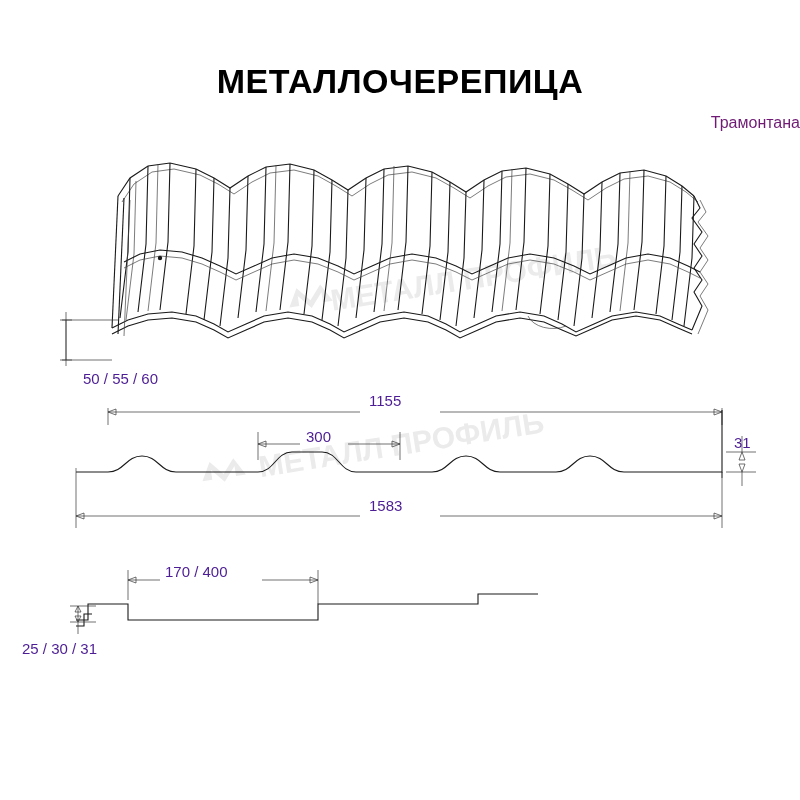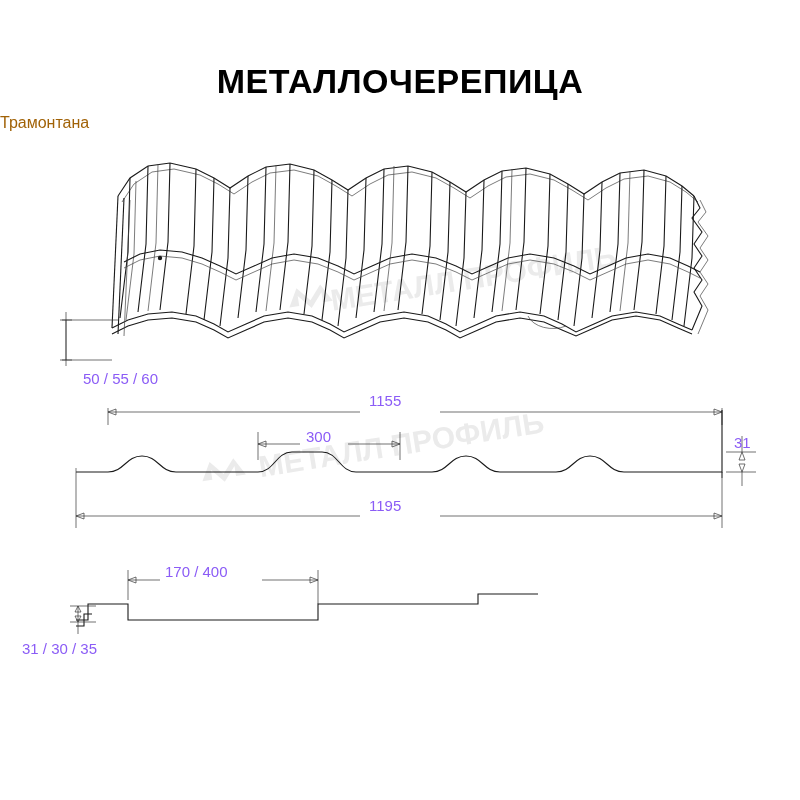--- a/index.html
+++ b/index.html
@@ -30,28 +30,28 @@
     font-size: 34px;
     font-weight: bold;
     letter-spacing: 0.5px;
     color: #000;
   }
   .subtitle {
     position: absolute;
     left: 0;
     top: 114px;
     width: 800px;
-    text-align: left;
+    text-align: right;
     font-size: 16px;
-    color: #a16207;
+    color: #701a75;
   }
   .dim {
     position: absolute;
     font-size: 15px;
-    color: #8b5cf6;
+    color: #4c1d95;
     white-space: nowrap;
   }
   .dim-1155 { left: 369px; top: 392px; }
   .dim-230  { left: 306px; top: 428px; }
   .dim-25   { left: 734px; top: 434px; }
   .dim-1195 { left: 369px; top: 497px; }
   .dim-350  { left: 165px; top: 563px; }
   .dim-thick{ left: 83px;  top: 370px; }
   .dim-2530 { left: 22px;  top: 640px; }
 </style>
@@ -251,15 +251,15 @@
   </g>
 </svg>
 
 <div class="title">МЕТАЛЛОЧЕРЕПИЦА</div>
 <div class="subtitle">Трамонтана</div>
 
 <div class="dim dim-thick">50 / 55 / 60</div>
 <div class="dim dim-1155">1155</div>
 <div class="dim dim-230">300</div>
 <div class="dim dim-25">31</div>
-<div class="dim dim-1195">1195</div>
+<div class="dim dim-1195">1583</div>
 <div class="dim dim-350">170 / 400</div>
-<div class="dim dim-2530">31 / 30 / 35</div>
+<div class="dim dim-2530">25 / 30 / 31</div>
 
 </body></html>

